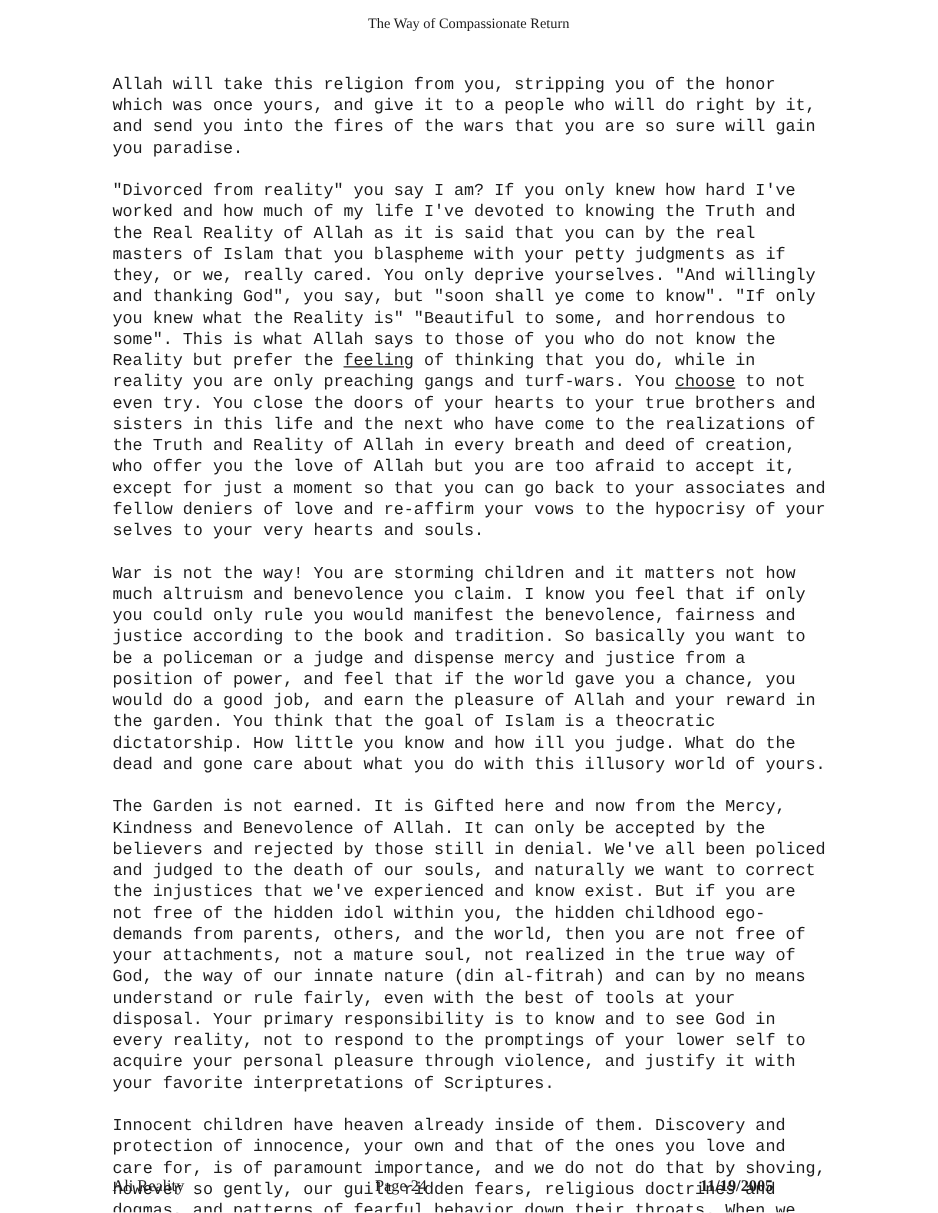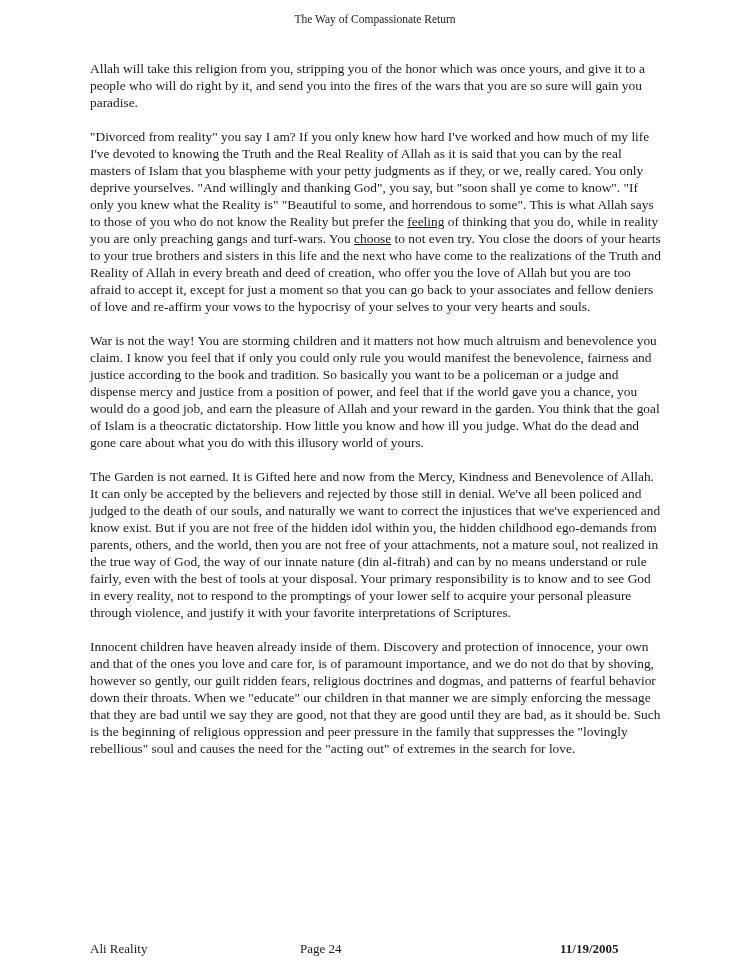--- a/index.html
+++ b/index.html
@@ -30,20 +30,21 @@
     top: 60px;
     left: 90px;
     width: 573px;
     font-size: 13.4px;
     line-height: 17px;
     text-align: left;
   }
   .content p {
     margin: 0 0 17px 0;
     padding: 0;
+    font-family: Liberation Mono, monospace;
   }
   .u {
     text-decoration: underline;
   }
   .footer {
     position: absolute;
     top: 941px;
     left: 0;
     width: 750px;
     font-size: 13px;

